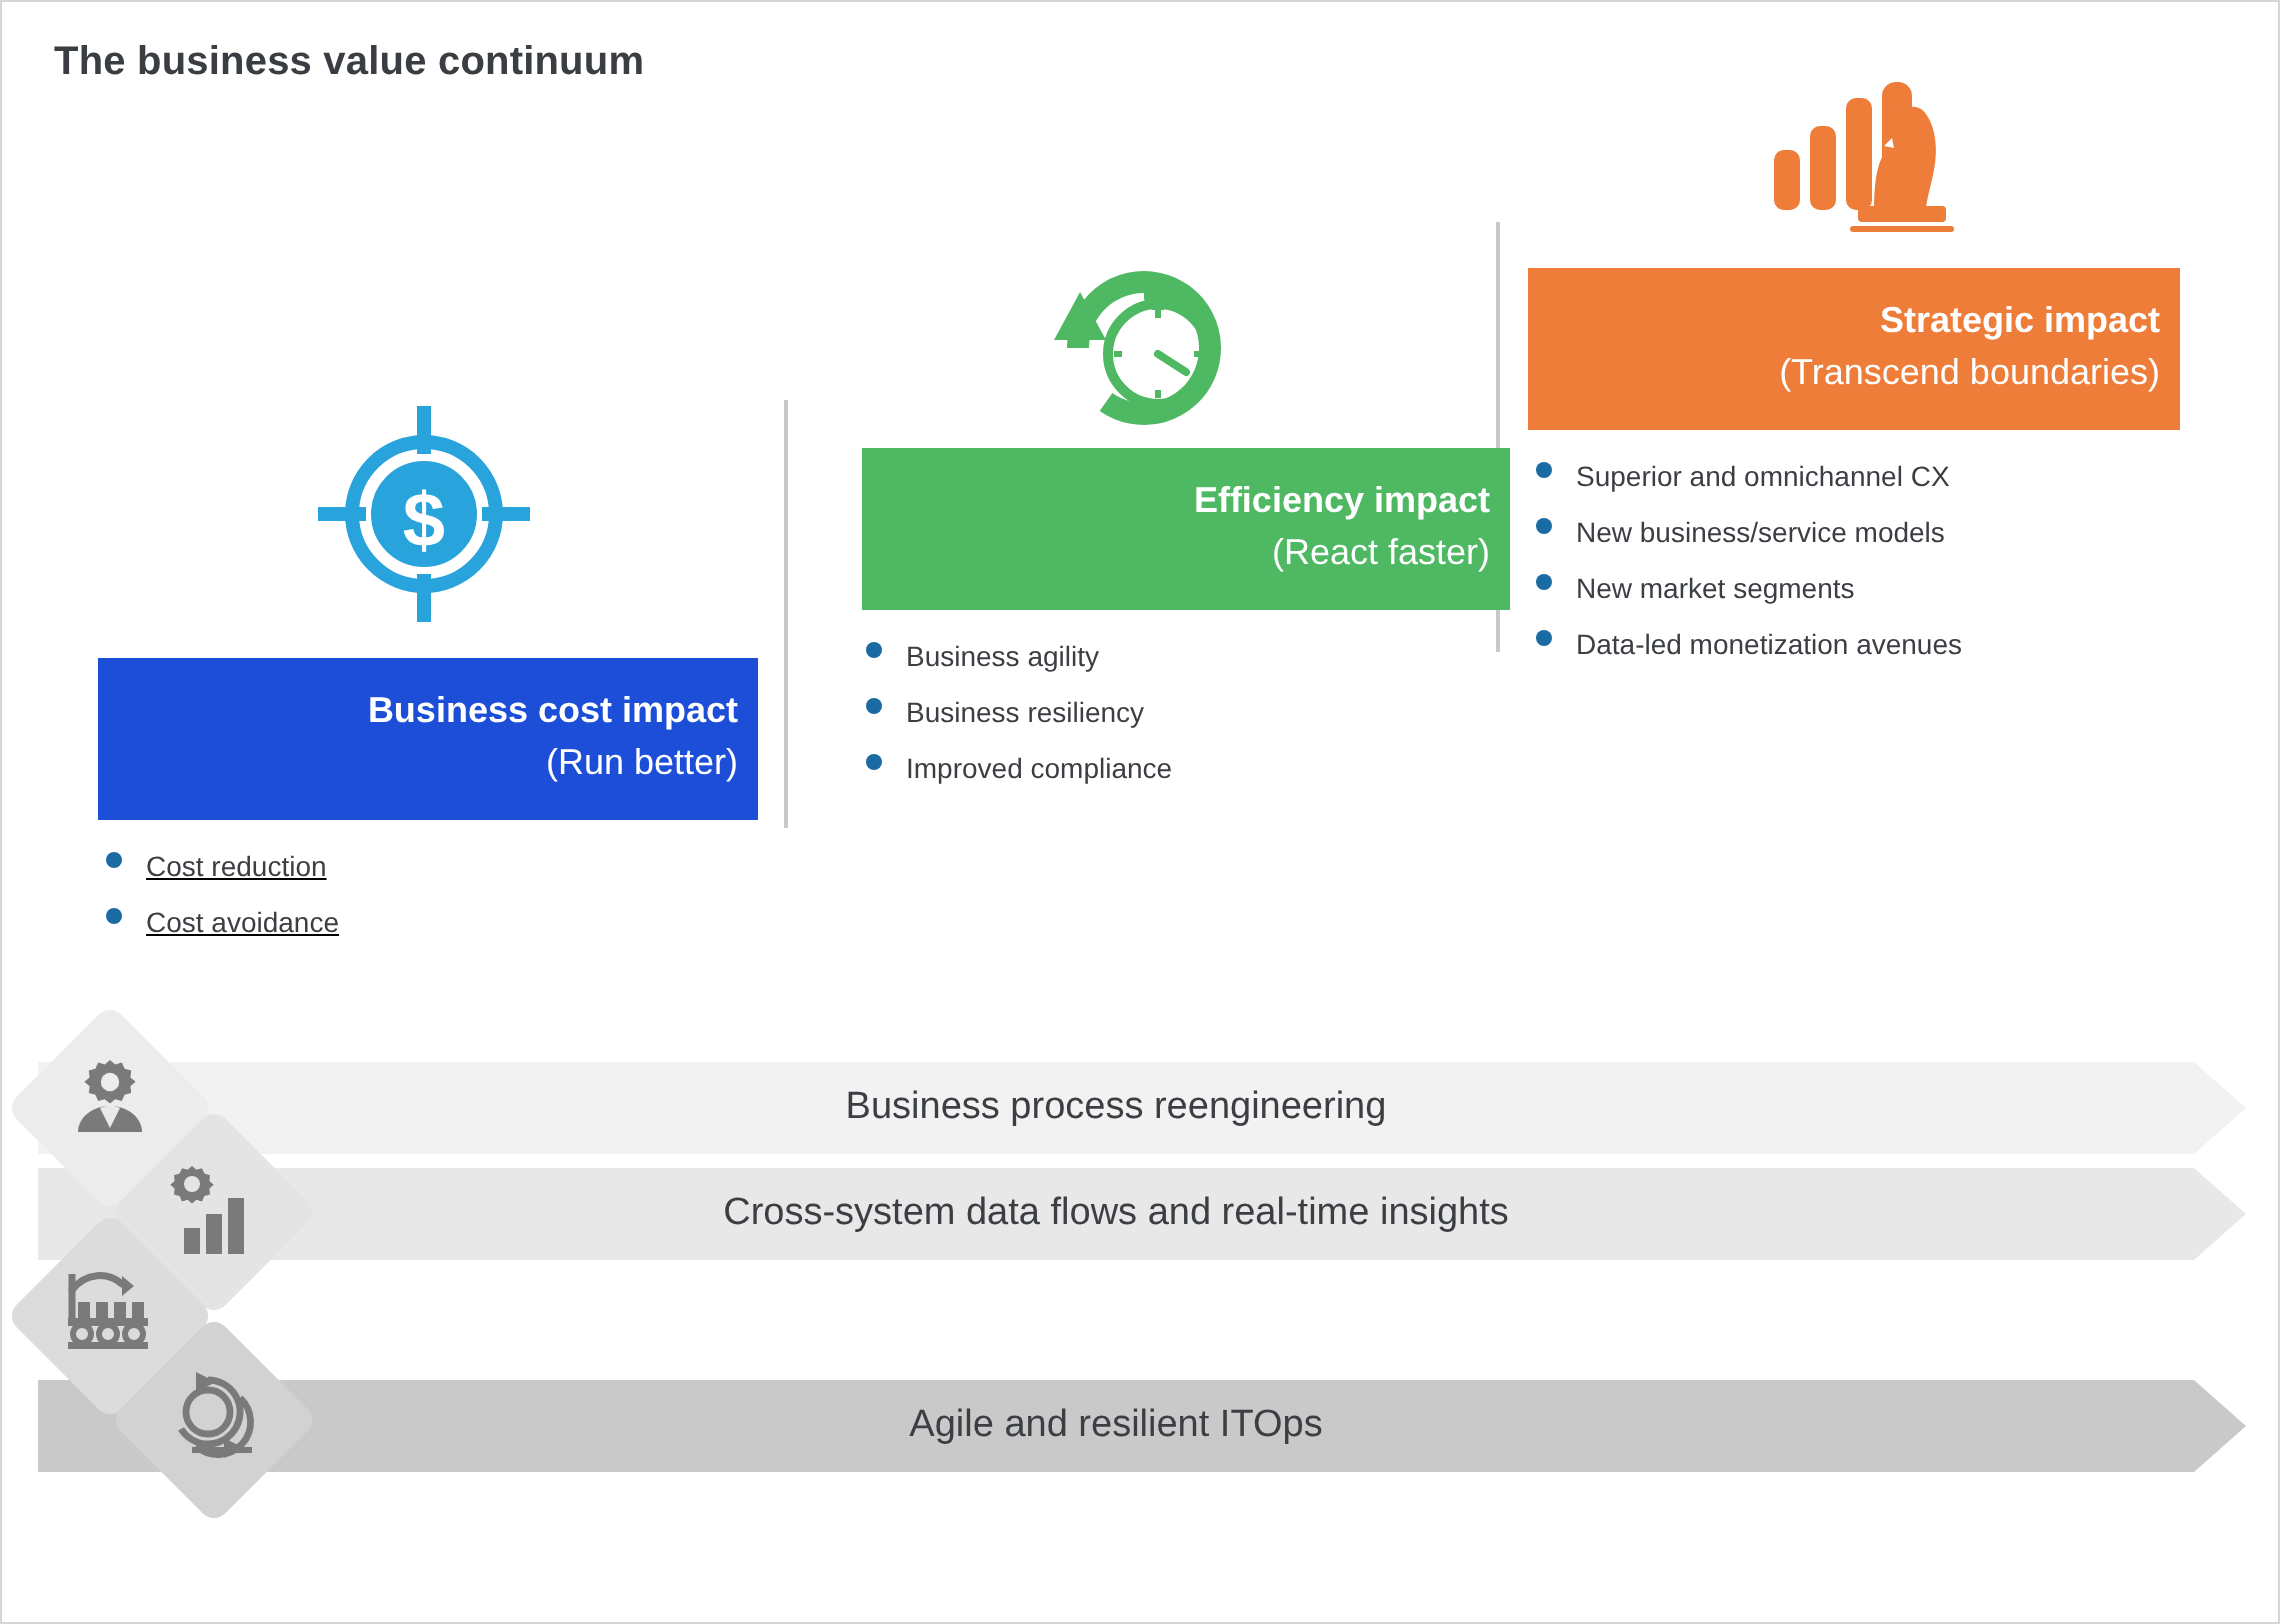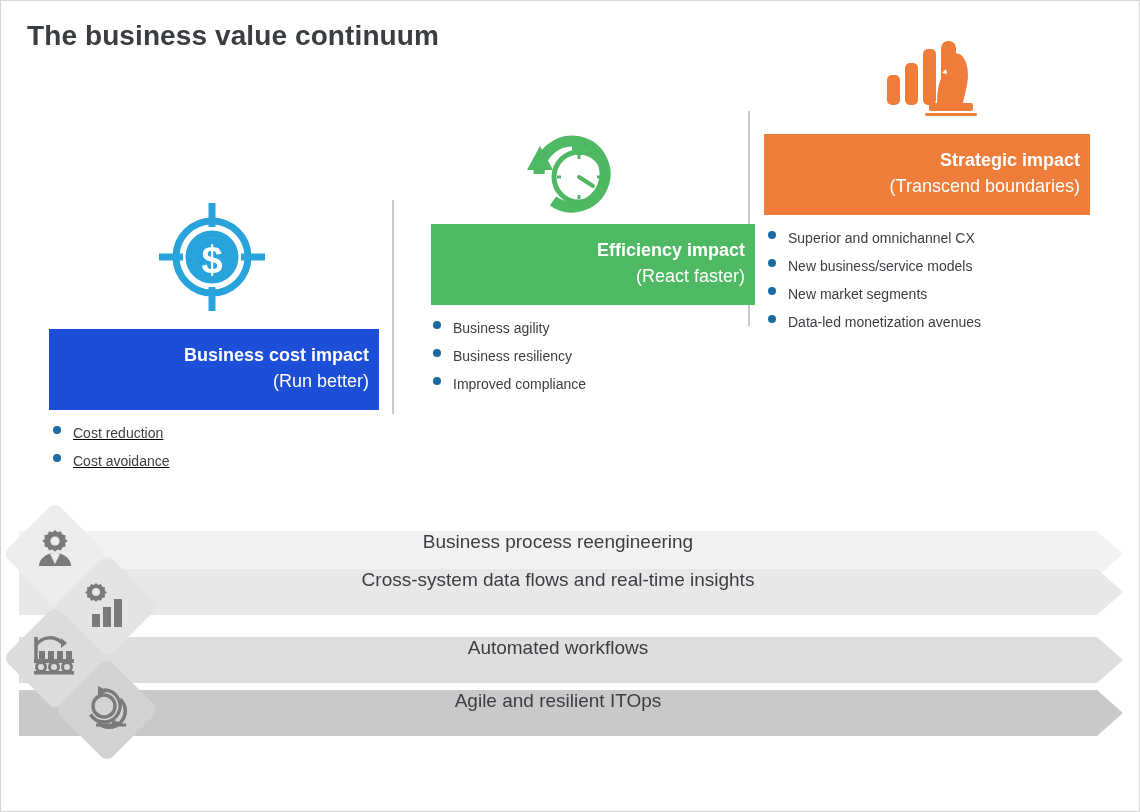--- a/index.html
+++ b/index.html
@@ -18,21 +18,21 @@
     background: #ffffff;
     border: 1px solid #d6d6d6;
     overflow: hidden;
   }
 
   
   #page-title {
     position: absolute;
     left: 26px;
     top: 19px;
-    font-size: 28px;
+    font-size: 20px;
     font-weight: bold;
     color: #3a3d42;
     letter-spacing: 0.1px;
   }
 
   
   .divider {
     position: absolute;
     width: 2px;
     background: #c9c9c9;
@@ -106,31 +106,31 @@
 
   .arrow-row { position: absolute; left: 0; width: 1140px; height: 46px; }
   .arrow-bar {
     position: absolute;
     left: 18px;
     top: 0;
     width: 1104px;
     height: 46px;
     clip-path: polygon(0 0, calc(100% - 26px) 0, 100% 50%, calc(100% - 26px) 100%, 0 100%);
     display: flex;
-    align-items: flex-start;
+    align-items: center;
     justify-content: center;
   }
   .arrow-label {
     font-size: 19px;
     color: #3b3e43;
     padding-right: 26px;
   }
 
   #arrow-row-0 { top: 8px; }
-  #arrow-row-1 { top: 46px; }
+  #arrow-row-1 { top: 61px; }
   #arrow-row-2 { top: 114px; }
   #arrow-row-3 { top: 167px; }
 
   #arrow-bar-0 { background: #f2f2f2; }
   #arrow-bar-1 { background: #e8e8e8; }
   #arrow-bar-2 { background: #dedede; }
   #arrow-bar-3 { background: #c9c9c9; }
 
   
   .diamond {
@@ -284,25 +284,20 @@
         <span class="arrow-label">Business process reengineering</span>
       </div>
     </div>
 
     <div class="arrow-row" id="arrow-row-1">
       <div class="arrow-bar" id="arrow-bar-1">
         <span class="arrow-label">Cross-system data flows and real-time insights</span>
       </div>
     </div>
 
-    <div class="arrow-row" id="arrow-row-2">
-      <div class="arrow-bar" id="arrow-bar-2">
-        <span class="arrow-label">Automated workflows</span>
-      </div>
-    </div>
 
     <div class="arrow-row" id="arrow-row-3">
       <div class="arrow-bar" id="arrow-bar-3">
         <span class="arrow-label">Agile and resilient ITOps</span>
       </div>
     </div>
   </div>
 
   <div class="diamond" id="diamond-0">
     <div class="diamond-inner">

